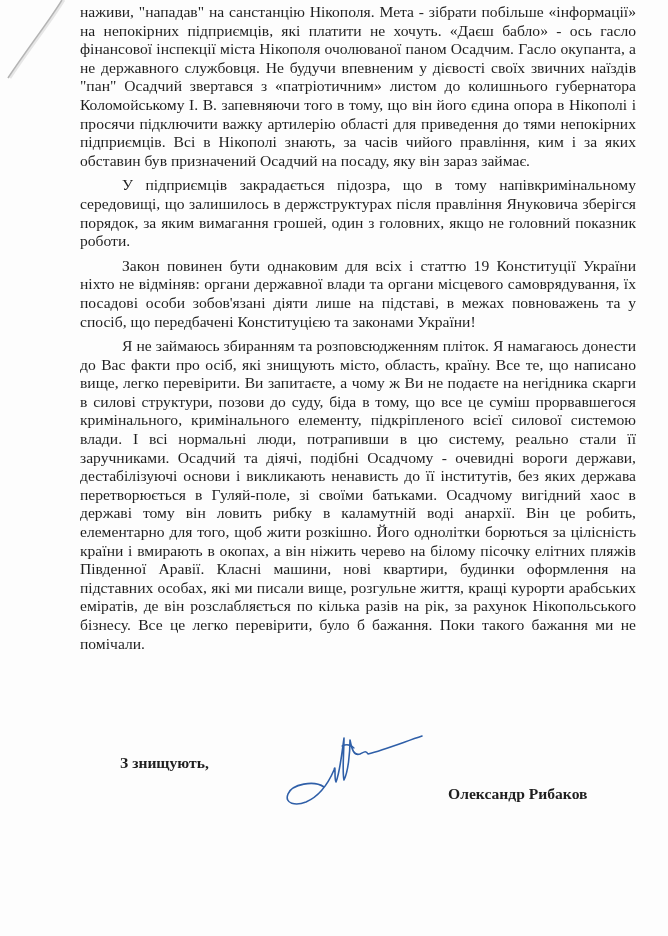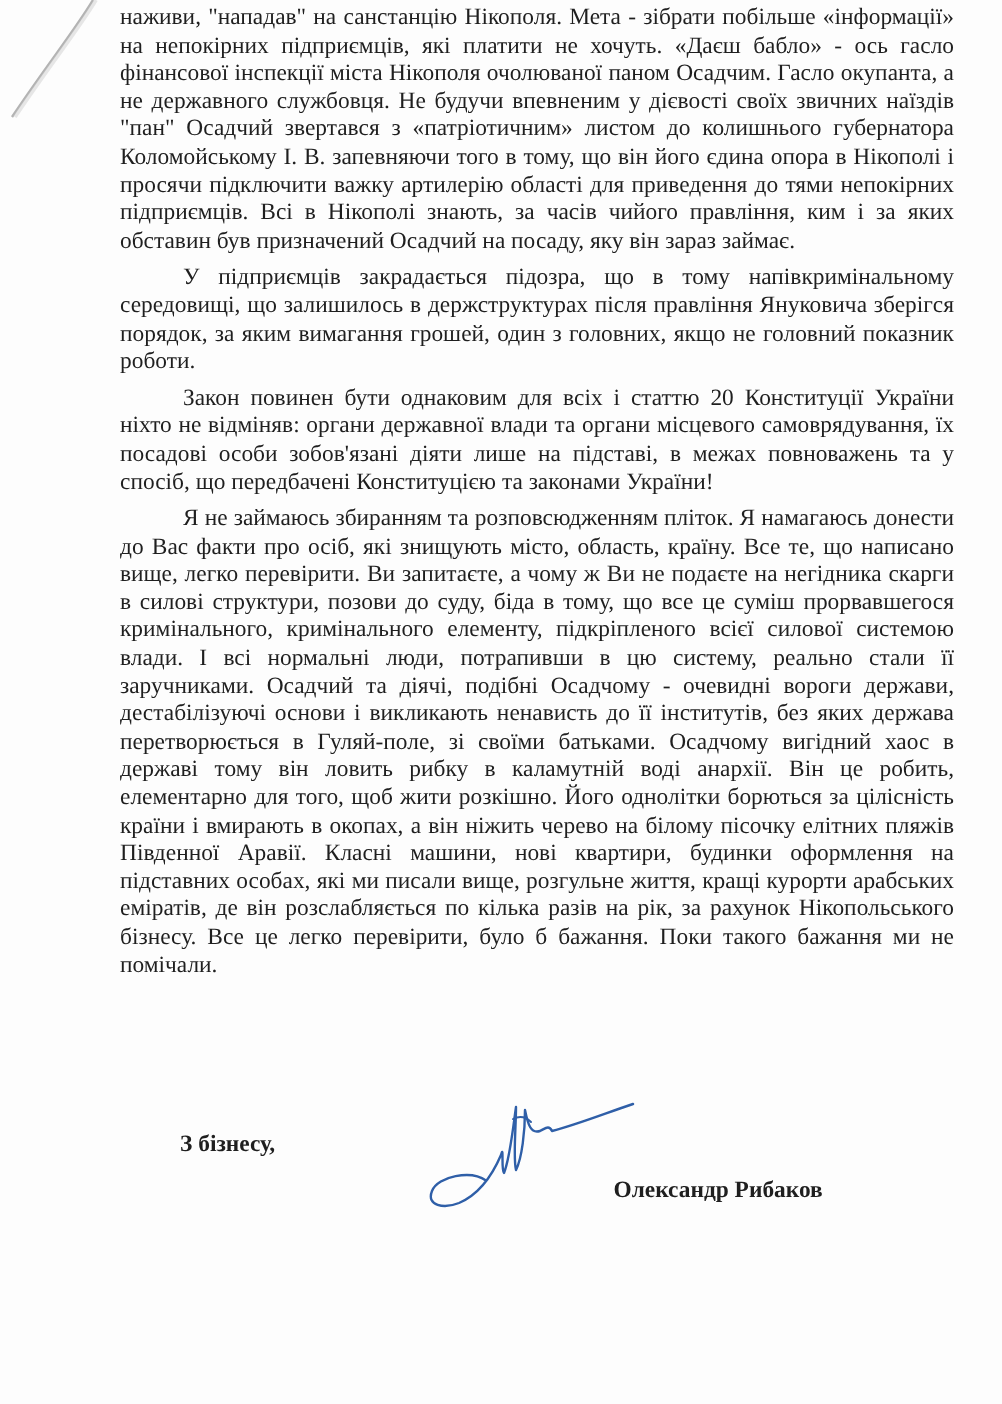--- a/index.html
+++ b/index.html
@@ -7,41 +7,41 @@
       width: 668px; height: 936px; background: #ffffff; position: relative; overflow: hidden;
       font-family: "Liberation Serif", "DejaVu Serif", serif; color: #1f1f1f;
     }
     .page { position: absolute; left: 0; top: 0; width: 668px; height: 936px; background: #fdfdfd; }
     .edge-line { position: absolute; left: 0; top: 0; width: 80px; height: 80px; }
     .body-text { position: absolute; left: 80px; top: 3px; width: 556px; font-size: 15.6px; line-height: 18.6px; }
     .para { margin: 0 0 6px 0; text-align: justify; text-align-last: auto; }
     .para.indent { text-indent: 42px; }
     .para.first { margin-bottom: 6px; }
     .closing { position: absolute; left: 120px; top: 754px; font-weight: bold; font-size: 15.6px; }
-    .name { position: absolute; left: 409px; top: 785px; font-weight: bold; font-size: 15.6px; }
+    .name { position: absolute; left: 448px; top: 785px; font-weight: bold; font-size: 15.6px; }
     .signature { position: absolute; left: 284px; top: 732px; width: 140px; height: 75px; }
   </style>
 </head>
 <body>
 
 <div class="page">
 
   <svg class="edge-line" viewBox="0 0 80 80">
     <path d="M62 0 C 50 20, 30 45, 8 78" stroke="#9a9a9a" stroke-width="1.6" fill="none" opacity="0.75"></path>
     <path d="M64 0 C 52 20, 32 45, 10 78" stroke="#cfcfcf" stroke-width="2.5" fill="none" opacity="0.5"></path>
   </svg>
 
   <div class="body-text">
     <p class="para first">наживи, "нападав" на санстанцію Нікополя. Мета - зібрати побільше «інформації» на непокірних підприємців, які платити не хочуть. «Даєш бабло» - ось гасло фінансової інспекції міста Нікополя очолюваної паном Осадчим. Гасло окупанта, а не державного службовця. Не будучи впевненим у дієвості своїх звичних наїздів "пан" Осадчий звертався з «патріотичним» листом до колишнього губернатора Коломойському І. В. запевняючи того в тому, що він його єдина опора в Нікополі і просячи підключити важку артилерію області для приведення до тями непокірних підприємців. Всі в Нікополі знають, за часів чийого правління, ким і за яких обставин був призначений Осадчий на посаду, яку він зараз займає.</p>
     <p class="para indent">У підприємців закрадається підозра, що в тому напівкримінальному середовищі, що залишилось в держструктурах після правління Януковича зберігся порядок, за яким вимагання грошей, один з головних, якщо не головний показник роботи.</p>
-    <p class="para indent">Закон повинен бути однаковим для всіх і статтю 20 Конституції України ніхто не відміняв: органи державної влади та органи місцевого самоврядування, їх посадові особи зобов'язані діяти лише на підставі, в межах повноважень та у спосіб, що передбачені Конституцією та законами України!</p>
+    <p class="para indent">Закон повинен бути однаковим для всіх і статтю 19 Конституції України ніхто не відміняв: органи державної влади та органи місцевого самоврядування, їх посадові особи зобов'язані діяти лише на підставі, в межах повноважень та у спосіб, що передбачені Конституцією та законами України!</p>
     <p class="para indent">Я не займаюсь збиранням та розповсюдженням пліток. Я намагаюсь донести до Вас факти про осіб, які знищують місто, область, країну. Все те, що написано вище, легко перевірити. Ви запитаєте, а чому ж Ви не подаєте на негідника скарги в силові структури, позови до суду, біда в тому, що все це суміш прорвавшегося кримінального, кримінального елементу, підкріпленого всієї силової системою влади. І всі нормальні люди, потрапивши в цю систему, реально стали її заручниками. Осадчий та діячі, подібні Осадчому - очевидні вороги держави, дестабілізуючі основи і викликають ненависть до її інститутів, без яких держава перетворюється в Гуляй-поле, зі своїми батьками. Осадчому вигідний хаос в державі тому він ловить рибку в каламутній воді анархії. Він це робить, елементарно для того, щоб жити розкішно. Його однолітки борються за цілісність країни і вмирають в окопах, а він ніжить черево на білому пісочку елітних пляжів Південної Аравії. Класні машини, нові квартири, будинки оформлення на підставних особах, які ми писали вище, розгульне життя, кращі курорти арабських еміратів, де він розслабляється по кілька разів на рік, за рахунок Нікопольського бізнесу. Все це легко перевірити, було б бажання. Поки такого бажання ми не помічали.</p>
   </div>
 
-  <div class="closing">З бізнесу,</div>
+  <div class="closing">З знищують,</div>
 
   <svg class="signature" viewBox="0 0 140 75">
     <path d="M40 55 C 30 48, 8 52, 4 62 C 0 72, 12 74, 22 70 C 36 64, 44 52, 50 38 C 52 30, 50 48, 52 50 C 56 40, 58 20, 60 6 C 60 20, 58 40, 60 48 C 64 40, 66 22, 66 8 C 68 18, 70 24, 76 22 C 80 20, 82 18, 84 22 C 100 18, 120 10, 138 4" stroke="#2f5fa8" stroke-width="1.6" fill="none" stroke-linecap="round" stroke-linejoin="round"></path>
     <path d="M58 14 C 62 12, 66 12, 70 16" stroke="#2f5fa8" stroke-width="1.3" fill="none" stroke-linecap="round"></path>
   </svg>
 
   <div class="name">Олександр Рибаков</div>
 </div>
 
 </body></html>

